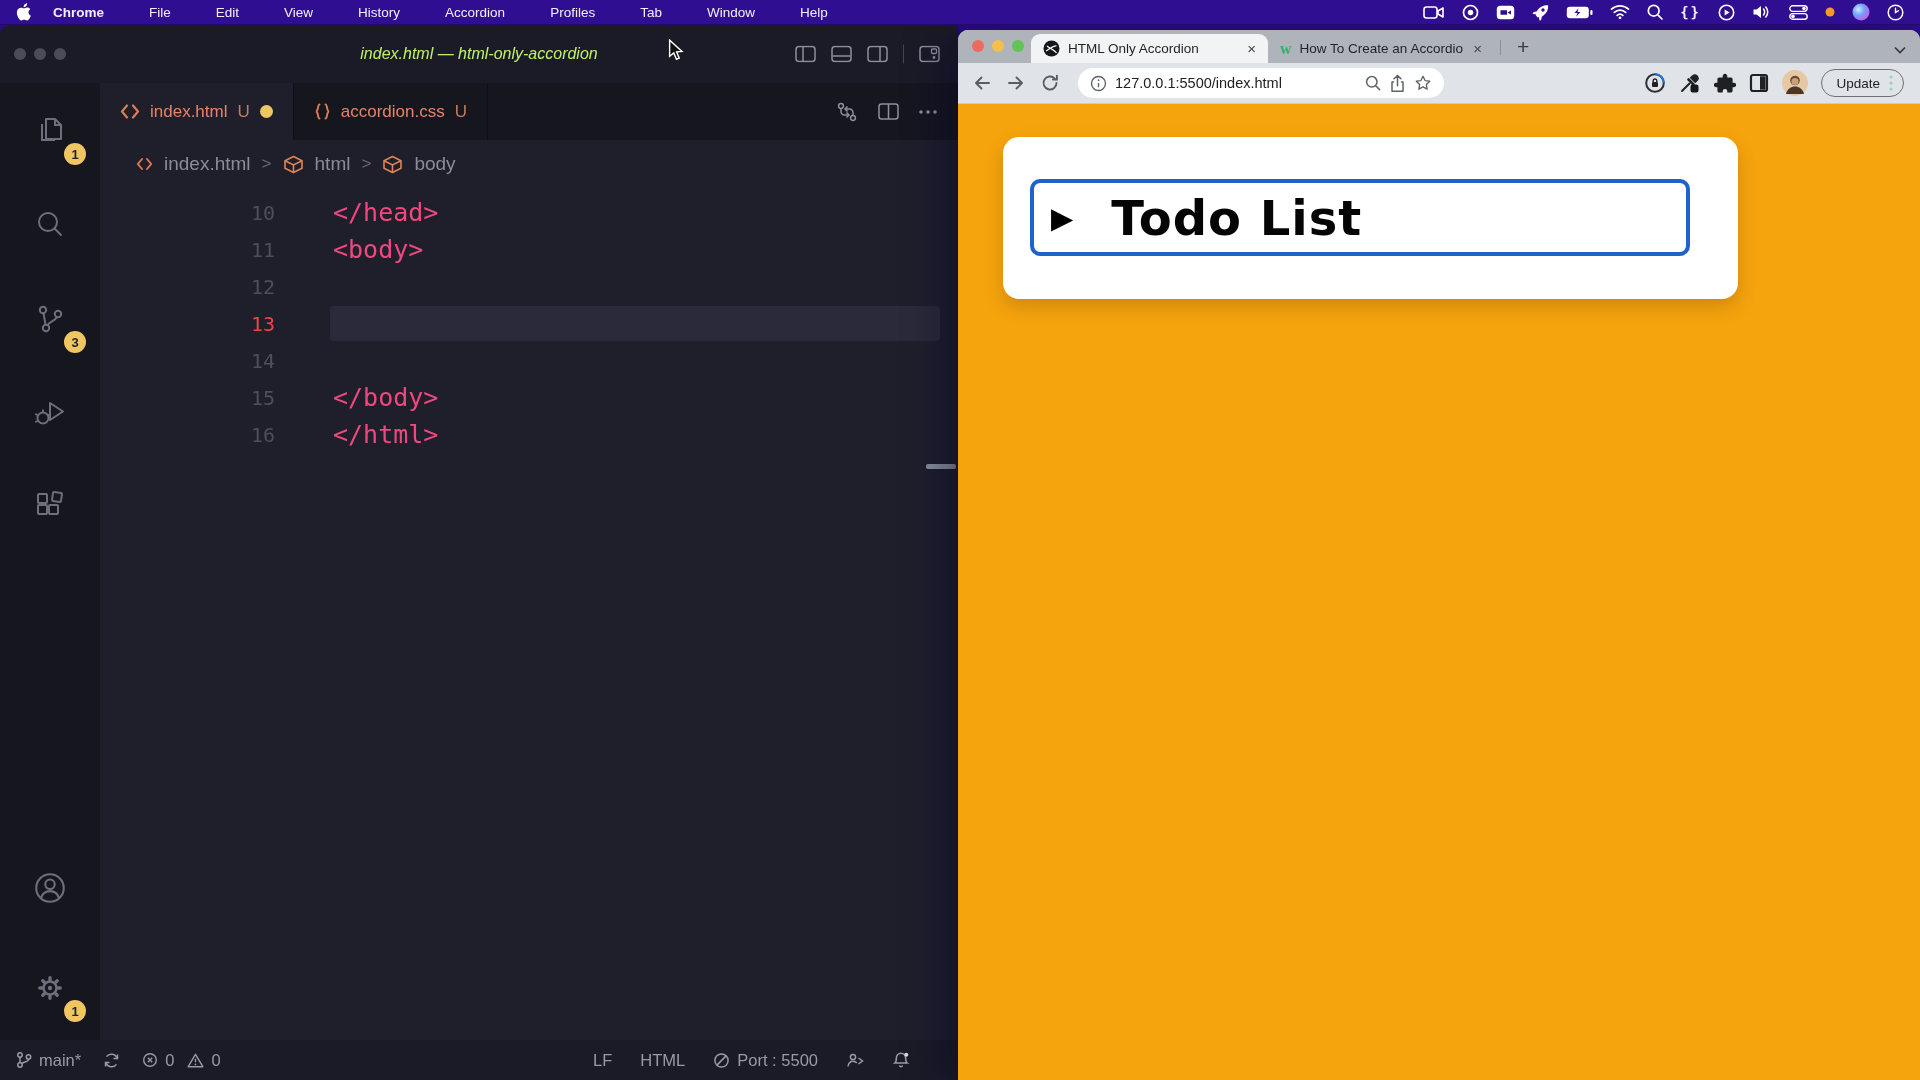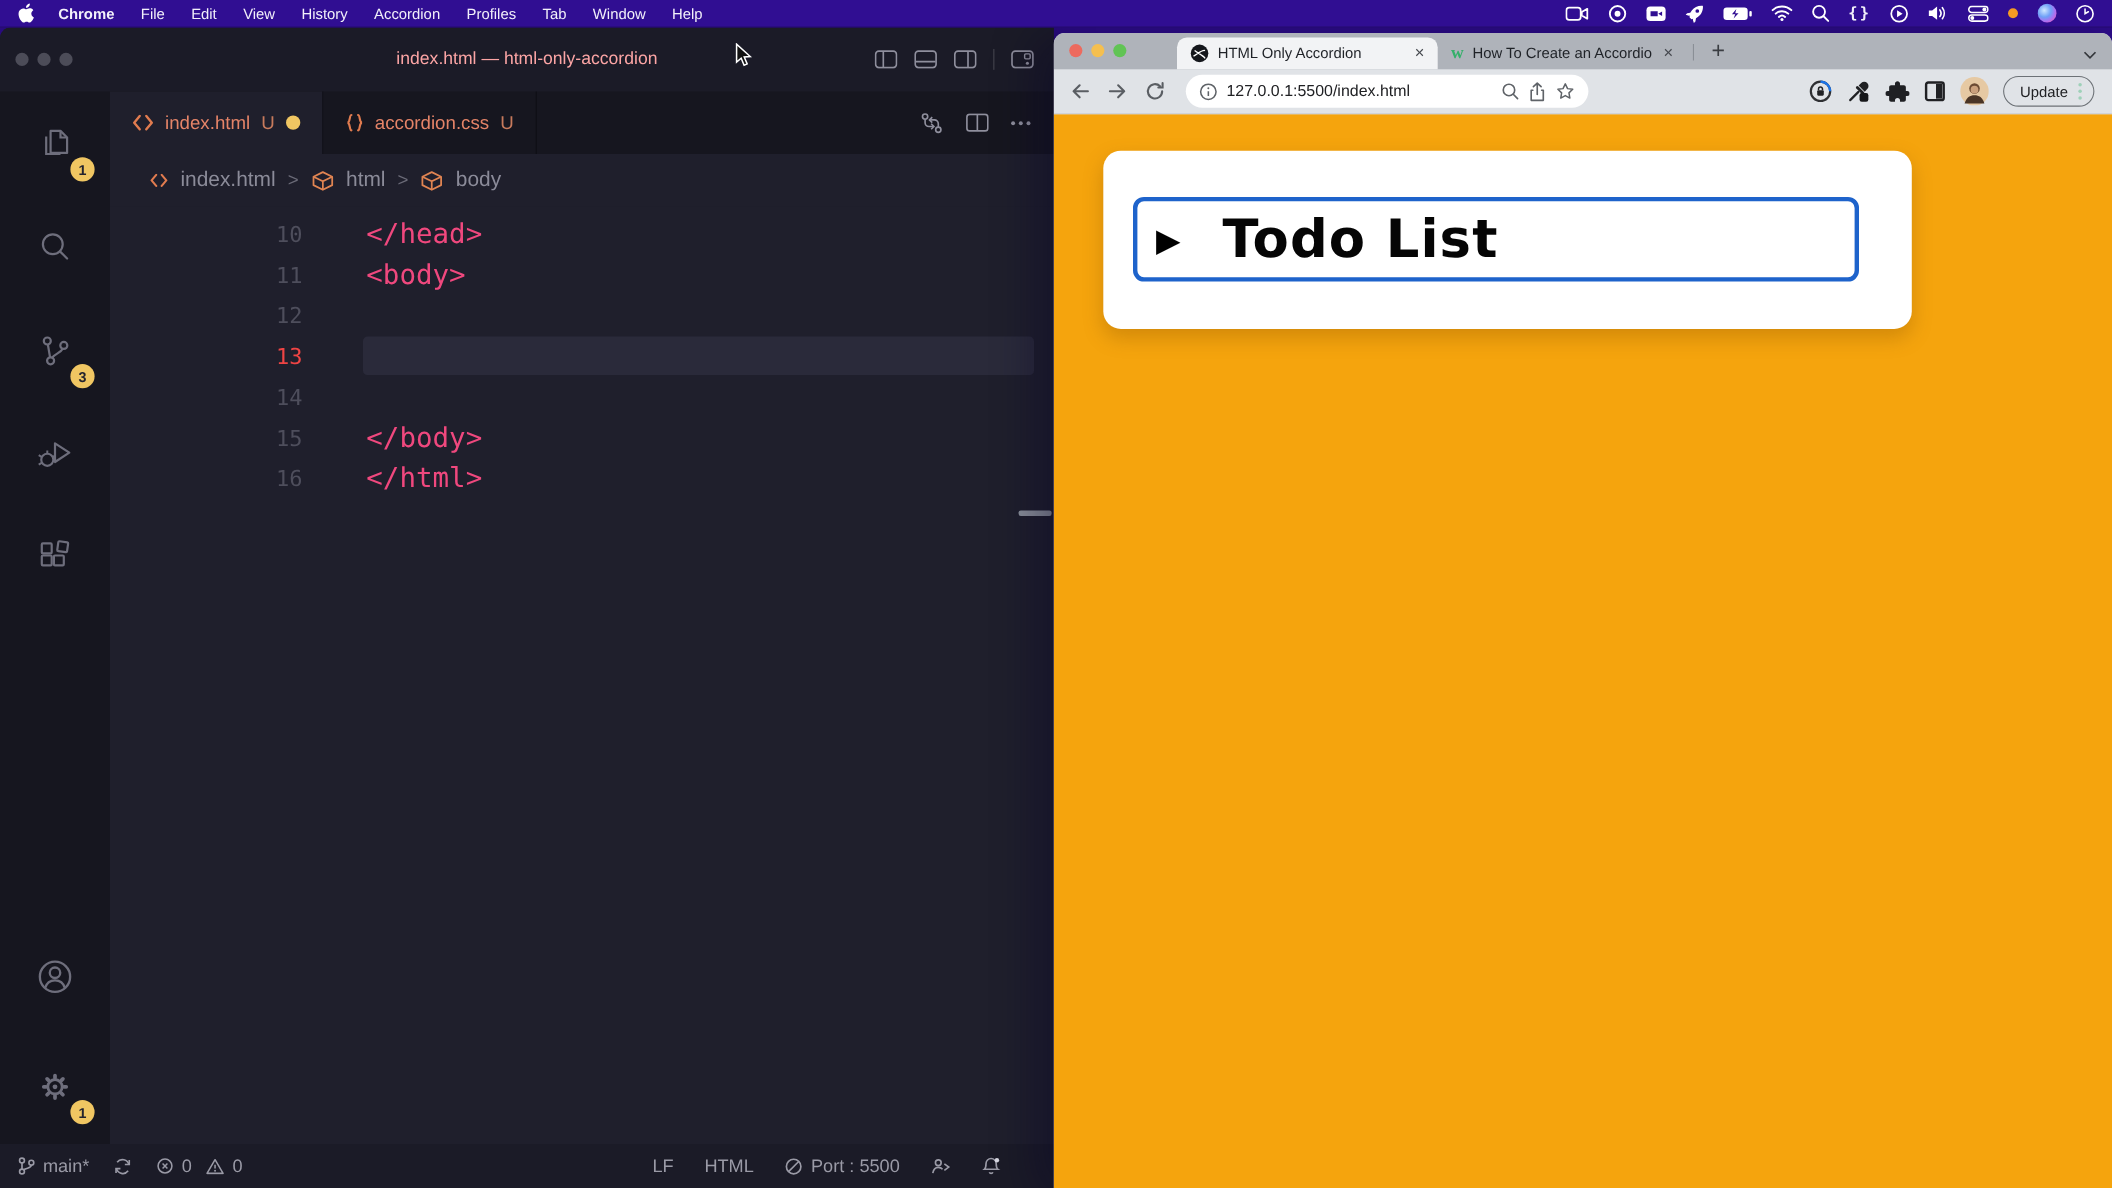--- a/index.html
+++ b/index.html
@@ -5,34 +5,34 @@
   * { box-sizing: border-box; margin: 0; padding: 0; }
   html,body { width:1920px; height:1080px; overflow:hidden; }
   body { background:#2D0C88; font-family:"Liberation Sans", sans-serif; position:relative; }
   svg { display:block; }
 
   
   .menubar { position:absolute; top:0; left:0; right:0; height:25px; background:#300E92;
     display:flex; align-items:center; padding:0 16px; color:#F2F0FA; font-size:13.5px;
     border-bottom:1px solid rgba(0,0,0,.25); z-index:5; }
   .menubar .apple { margin-right:22px; display:flex; align-items:center; }
-  .menu-items { display:flex; align-items:center; gap:24px; }
+  .menu-items { display:flex; align-items:center; gap:45px; }
   .menu-item { cursor:default; }
   .menu-item.bold { font-weight:bold; }
   .menu-status { margin-left:auto; display:flex; align-items:center; gap:17px; }
 
   
   .vscode { position:absolute; left:0; top:25px; width:958px; height:1055px;
     background:#1F1F2C; border-top-left-radius:10px; overflow:hidden;
     display:flex; flex-direction:column; box-shadow:0 10px 40px rgba(0,0,0,.4); }
   .vs-titlebar { height:58px; background:#1B1B27; position:relative; flex:0 0 auto; }
   .traffic { position:absolute; left:14px; top:23px; display:flex; gap:8px; }
   .tdot { width:12px; height:12px; border-radius:50%; background:#4C4C58; }
   .vs-title { position:absolute; left:50%; top:50%; transform:translate(-50%,-50%);
-    color:#fca5a5; font-size:16px; white-space:nowrap; }
+    color:#bef264; font-size:16px; white-space:nowrap;font-style:italic; }
   .vs-layout-icons { position:absolute; right:18px; top:50%; transform:translateY(-50%);
     display:flex; gap:15px; align-items:center; color:#8F8F9D; }
   .vsep { width:1px; height:19px; background:#45454f; }
   .cursor { position:absolute; left:668px; top:14px; }
 
   .vs-body { flex:1; display:flex; min-height:0; }
   .activitybar { width:100px; background:#16161F; display:flex; flex-direction:column;
     align-items:center; padding-top:12px; flex:0 0 auto; color:#6E6E7C; }
   .act-item { position:relative; width:64px; height:72px; margin-bottom:22px;
     display:flex; align-items:center; justify-content:center; }
@@ -73,21 +73,21 @@
   .sb-right { margin-left:auto; display:flex; align-items:center; gap:28px; }
 
   
   .chrome { position:absolute; left:958px; top:30px; width:962px; height:1050px;
     border-radius:10px 10px 0 0; overflow:hidden; display:flex; flex-direction:column;
     background:#E0E3E7; box-shadow:-14px 6px 42px rgba(8,4,40,.45); }
   .tabstrip { height:33px; background:#AFB3BA; position:relative; display:flex; align-items:flex-end; flex:0 0 auto; }
   .ctraffic { position:absolute; left:14px; top:10px; display:flex; gap:8px; }
   .cdot { width:12px; height:12px; border-radius:50%; }
   .cdot.red { background:#ED6A5E; } .cdot.yel { background:#F5BF4F; } .cdot.grn { background:#61C454; }
-  .ctabs { margin-left:112px; display:flex; align-items:flex-end; height:100%; }
+  .ctabs { margin-left:73px; display:flex; align-items:flex-end; height:100%; }
   .ctab { height:29px; display:flex; align-items:center; gap:8px; padding:0 10px 0 12px;
     font-size:13.5px; color:#1F2227; width:237px; }
   .ctab.active { background:#F2F3F5; border-radius:9px 9px 0 0; }
   .ctab.inactive { width:226px; }
   .ctab .ttl { white-space:nowrap; overflow:hidden; flex:1; }
   .tclose { color:#44474D; font-size:15px; padding:0 2px; }
   .tsep { width:1px; height:15px; background:#8A8F96; margin:0 6px 8px; }
   .newtab { font-size:21px; color:#3A3D42; padding:0 10px 4px; }
   .tab-chevron { position:absolute; right:14px; bottom:9px; }
 

